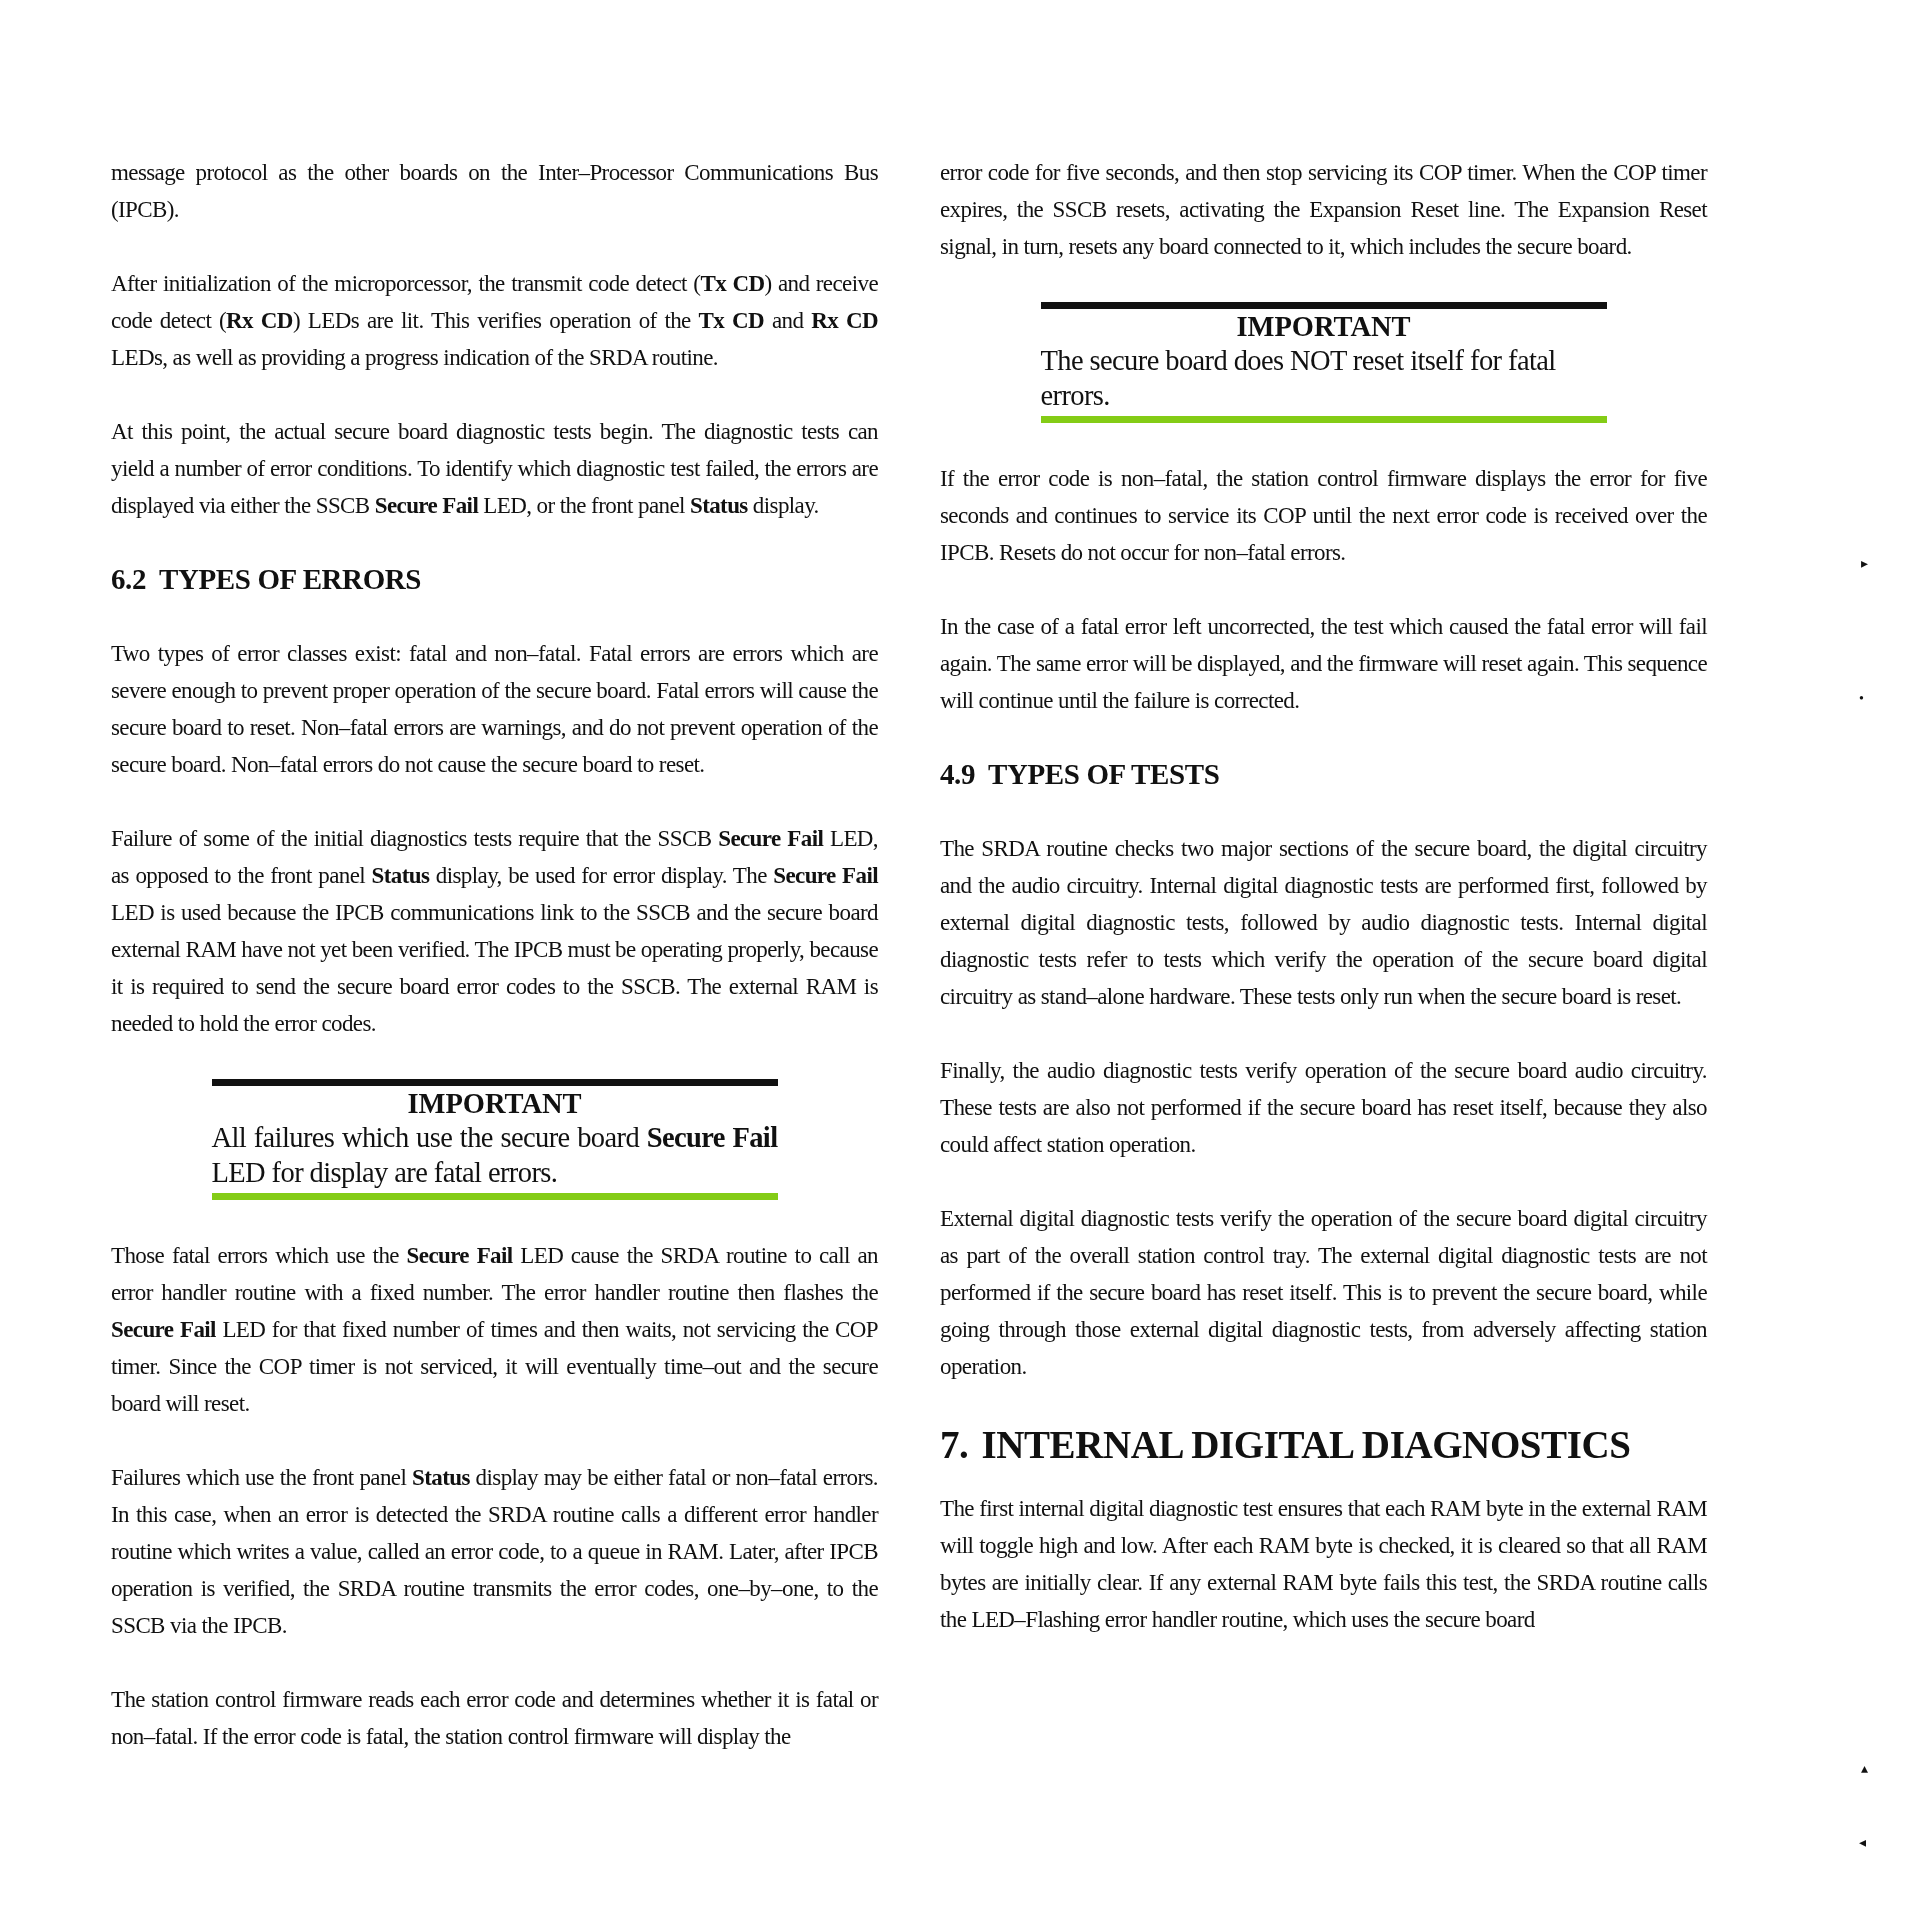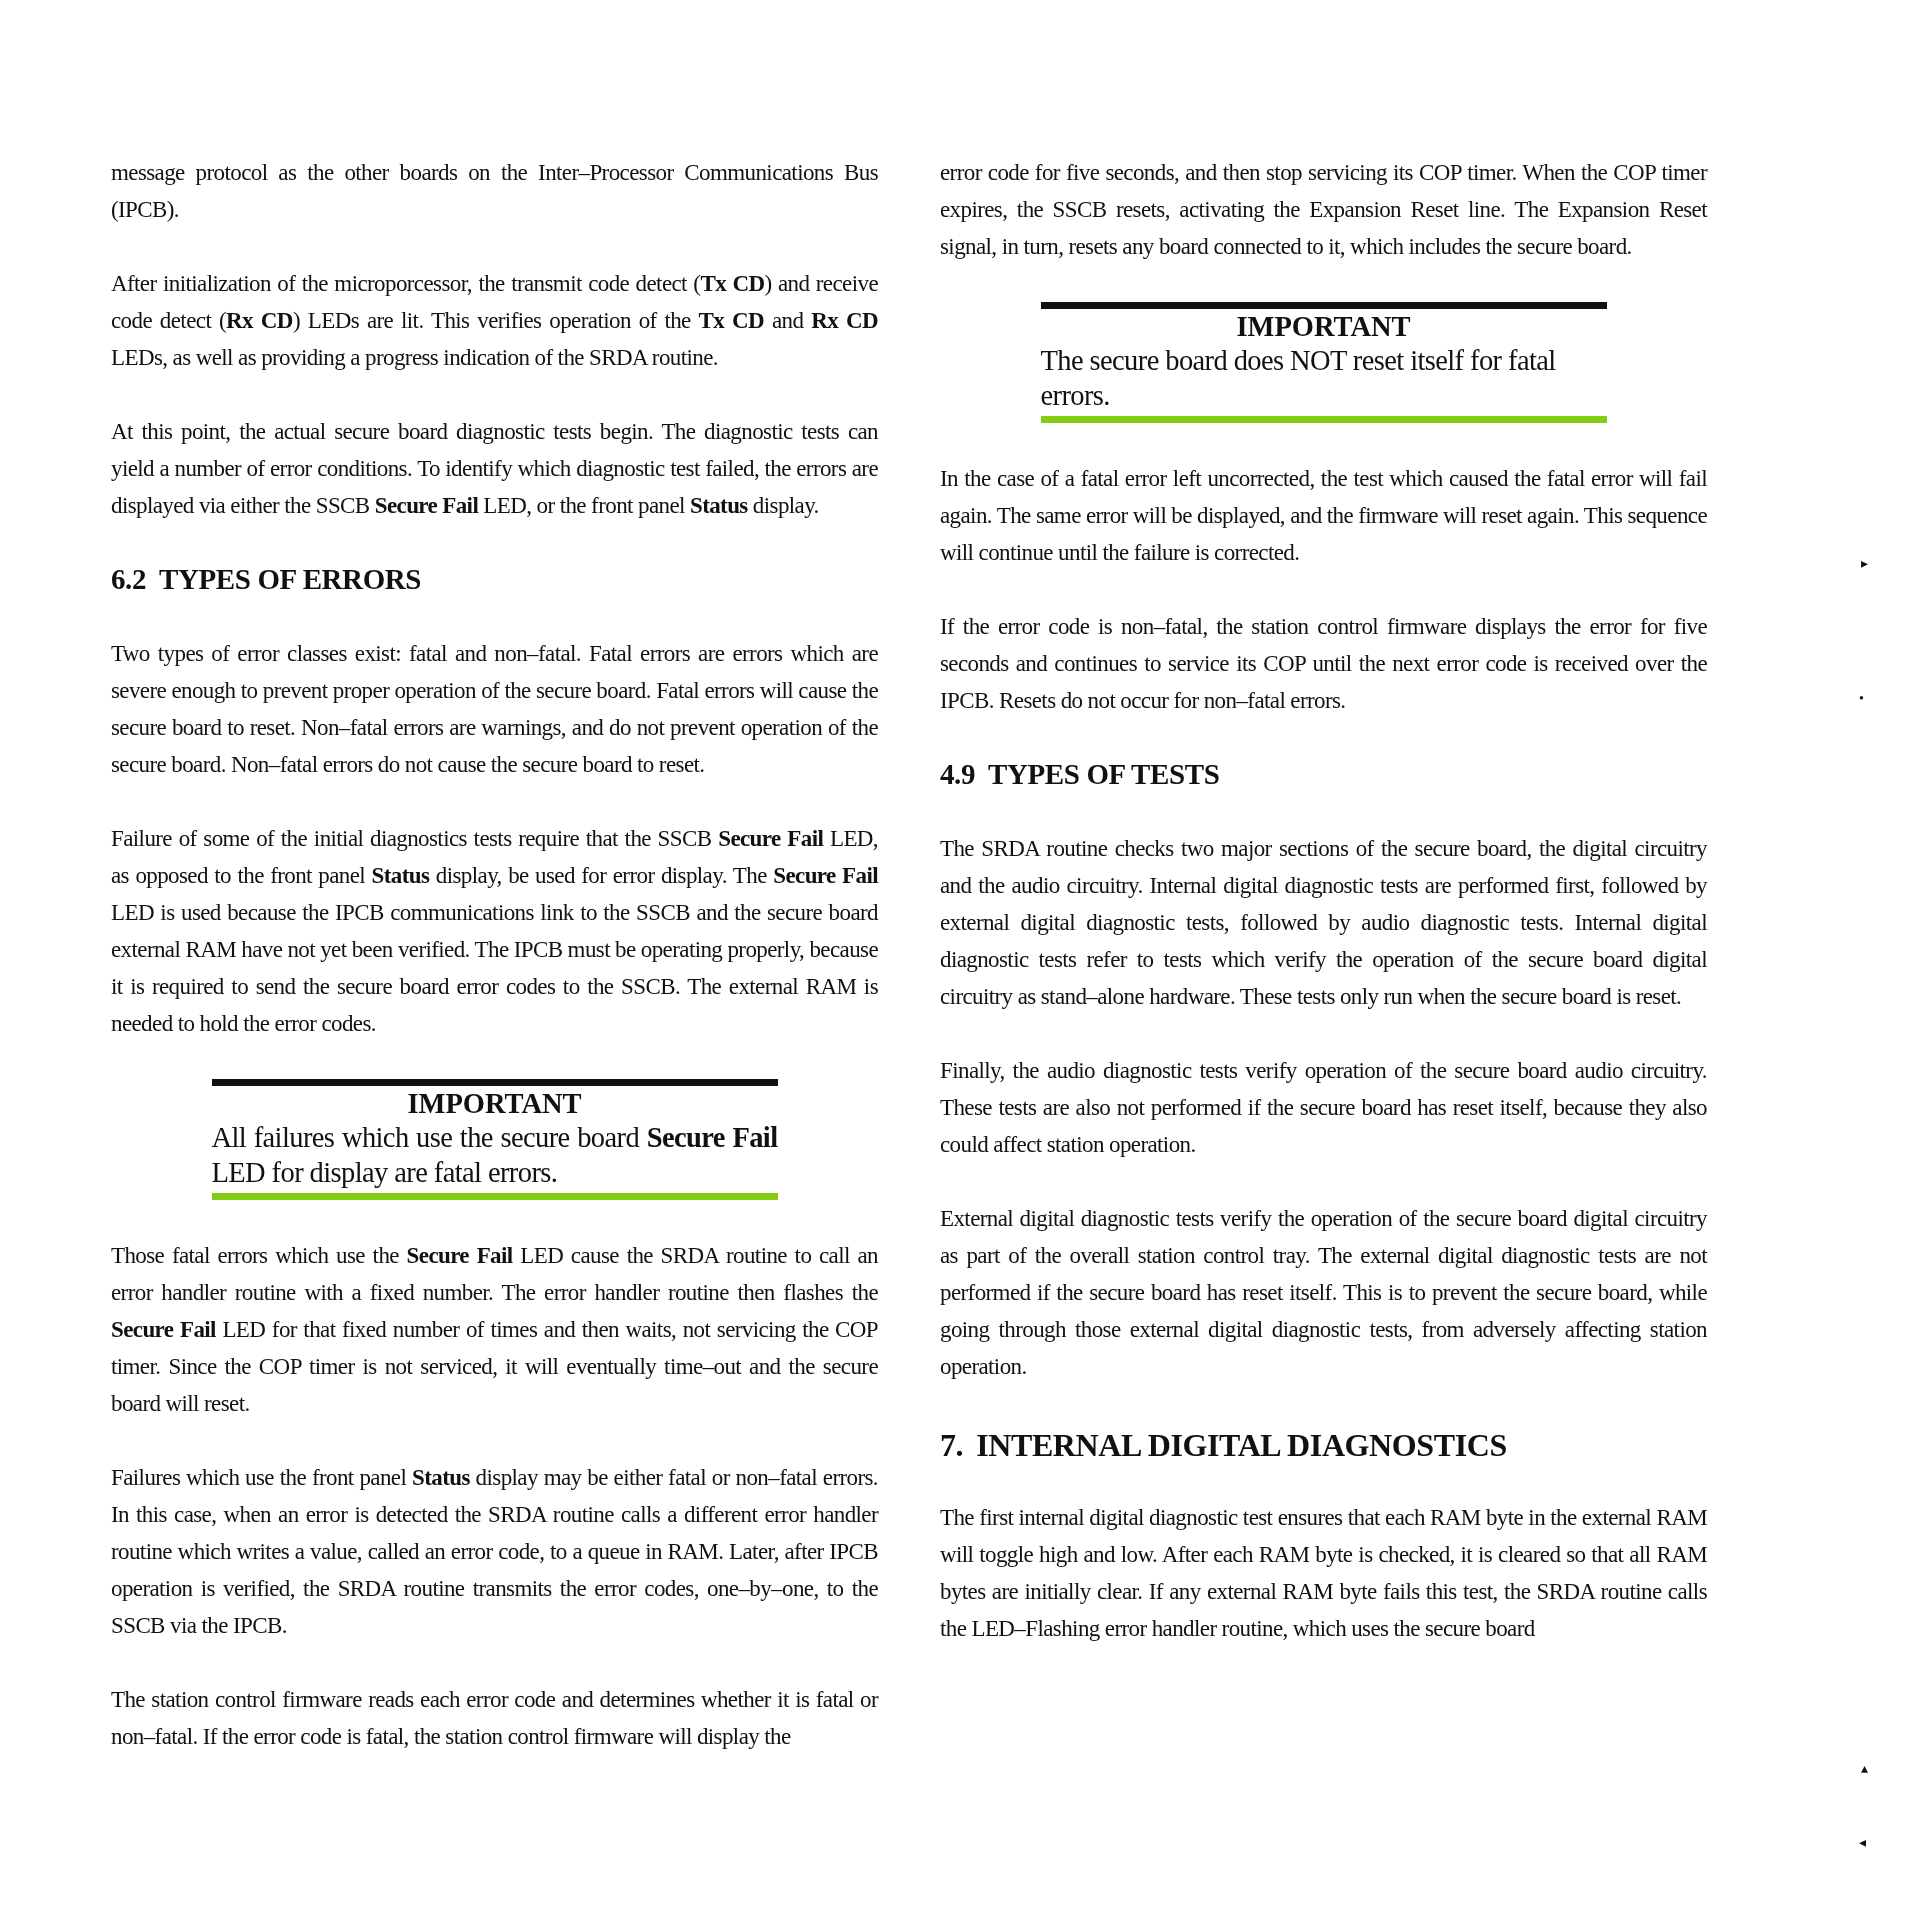--- a/index.html
+++ b/index.html
@@ -16,21 +16,21 @@
     margin: 0 0 37px 0;
     font-size: 23px; line-height: 37px;
     text-align: justify; letter-spacing: -0.6px;
   }
   b { font-weight: bold; }
   h3 {
     margin: 14px 0 37px 0; font-size: 29px; line-height: 37px; font-weight: bold;
     letter-spacing: -0.4px;
   }
   h2 {
-    margin: 0 0 31px 0; font-size: 32px; line-height: 46px; font-weight: bold;
+    margin: 0 0 22px 0; font-size: 39px; line-height: 46px; font-weight: bold;
     letter-spacing: -0.4px;
   }
   .num { display: inline-block; margin-right: 13px; }
   .important {
     width: 566px; margin: 0 auto 37px auto;
     border-top: 7px solid #111; border-bottom: 7px solid #84cc16;
     padding: 1.5px 0 3.1px 0;
   }
   .important .ttl { text-align: center; font-weight: bold; font-size: 28.5px; line-height: 32px; }
   .important .body { font-size: 28.5px; line-height: 35px; text-align: justify; letter-spacing: -0.6px; margin: 0; }
@@ -68,22 +68,22 @@
   </div>
 
   <div class="col col-right">
     <p><span>error code for five seconds, and then stop servicing its COP timer. When </span><span class="u">the COP timer e</span><span>xpires, the </span><span class="u">SSCB resets,</span><span> activating the Expansion Reset line. The Expansion Reset signal, in turn, resets any board connected to it, which includes the secure board.</span></p>
 
     <div class="important">
       <div class="ttl">IMPORTANT</div>
       <p class="body" style="text-align:left">The secure board does NOT reset itself for fatal errors.</p>
     </div>
 
+    <p>If the error code is non–fatal, the station control firmware displays the error for five seconds and continues to service its COP until the next error code is received over the IPCB. Resets do not occur for non–fatal errors.</p>
     <p>In the case of a fatal error left uncorrected, the test which caused the fatal error will fail again. The same error will be displayed, and the firmware will reset again. This sequence will continue until the failure is corrected.</p>
-    <p>If the error code is non–fatal, the station control firmware displays the error for five seconds and continues to service its COP until the next error code is received over the IPCB. Resets do not occur for non–fatal errors.</p>
 
     <h3><span class="num">4.9</span><span>TYPES OF TESTS</span></h3>
 
     <p>The SRDA routine checks two major sections of the secure board, the digital circuitry and the audio circuitry. Internal digital diagnostic tests are performed first, followed by external digital diagnostic tests, followed by audio diagnostic tests. Internal digital diagnostic tests refer to tests which verify the operation of the secure board digital circuitry as stand–alone hardware. These tests only run when the secure board is reset.</p>
     <p>Finally, the audio diagnostic tests verify operation of the secure board audio circuitry. These tests are also not performed if the secure board has reset itself, because they also could affect station operation.</p>
     <p>External digital diagnostic tests verify the operation of the secure board digital circuitry as part of the overall station control tray. The external digital diagnostic tests are not performed if the secure board has reset itself. This is to prevent the secure board, while going through those external digital diagnostic tests, from adversely affecting station operation.</p>
 
     <h2><span class="num">7.</span><span>INTERNAL DIGITAL DIAGNOSTICS</span></h2>
 
 

